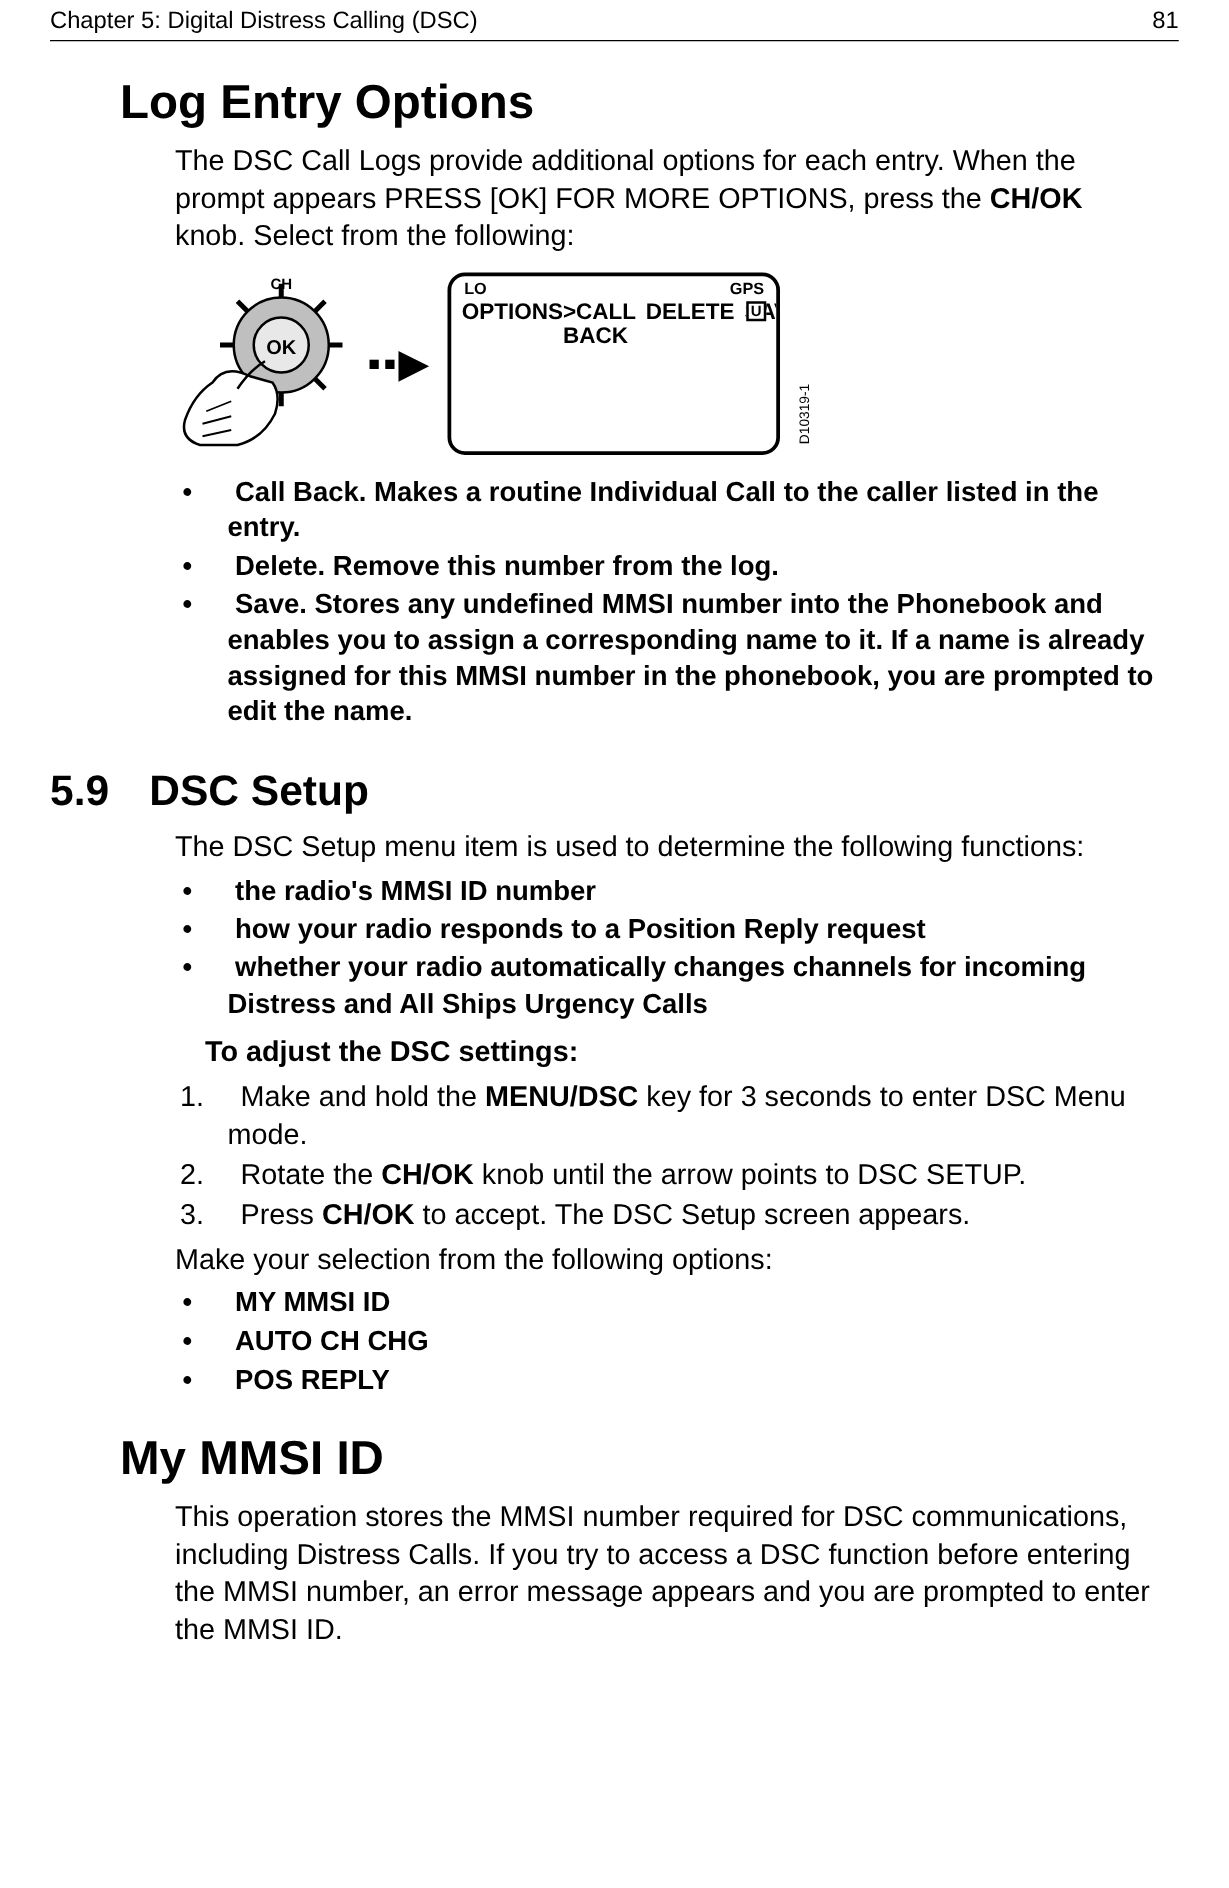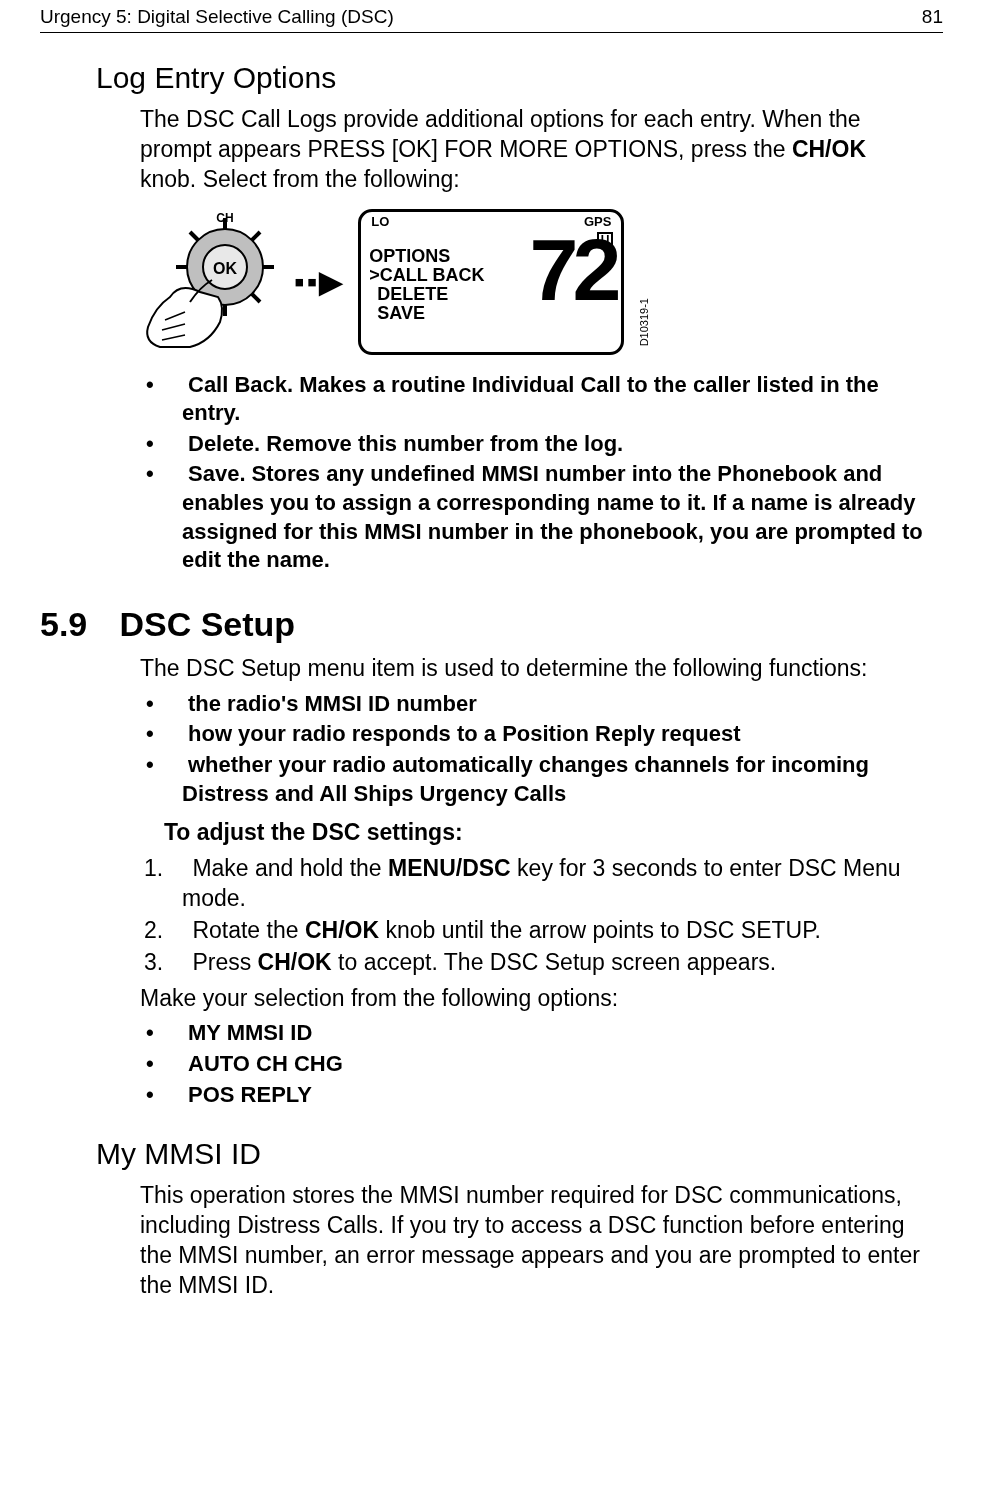--- a/index.html
+++ b/index.html
@@ -19,22 +19,22 @@
     align-items: baseline;
     border-bottom: 1.5px solid #000;
     padding: 6px 0 4px 0;
     font-size: 19px;
     font-family: Arial, Helvetica, sans-serif;
   }
   .header-left { font-weight: 400; }
   .header-right { font-weight: 400; }
   h2.section-heading {
     font-family: Arial, Helvetica, sans-serif;
-    font-weight: 400;
-    font-size: 30px;
+    font-weight: 700;
+    font-size: 38px;
     margin: 28px 0 10px 56px;
   }
   h1.chapter-heading {
     font-family: Arial, Helvetica, sans-serif;
     font-weight: 900;
     font-size: 34px;
     margin: 30px 0 10px 0;
   }
   .chapter-heading .num {
     display: inline-block;
@@ -139,28 +139,26 @@
     font-weight: 700;
   }
   .lcd-content {
     display: flex;
     justify-content: space-between;
     padding: 0 6px 0 8px;
     height: 110px;
   }
   .lcd-menu {
     display: flex;
-    flex-direction: column;
     font-family: "Arial Narrow", Arial, sans-serif;
     font-stretch: condensed;
     font-weight: 700;
     font-size: 18px;
     line-height: 1.05;
     padding-top: 2px;
-    justify-content: center;
   }
   .lcd-menu .indent { padding-left: 8px; }
   .lcd-channel {
     font-family: Arial, sans-serif;
     font-weight: 900;
     font-size: 88px;
     line-height: 0.85;
     letter-spacing: -6px;
     margin-top: 4px;
     position: relative;
@@ -184,21 +182,21 @@
     align-self: flex-end;
     margin-bottom: 8px;
   }
 </style>
 </head>
 <body>
 
 <div class="page">
 
   <div class="header-bar">
-    <span class="header-left">Urgency 5: Digital Selective Calling (DSC)</span>
+    <span class="header-left">Chapter 5: Digital Distress Calling (DSC)</span>
     <span class="header-right">81</span>
   </div>
 
   <h2 class="section-heading">Log Entry Options</h2>
 
   <div class="body-block">
     <p>
       <span>The DSC Call Logs provide additional options for each entry. When the prompt appears PRESS [OK] FOR MORE OPTIONS, press the </span><span class="bold-run">CH/OK</span><span> knob. Select from the following:</span>
     </p>
   </div>

